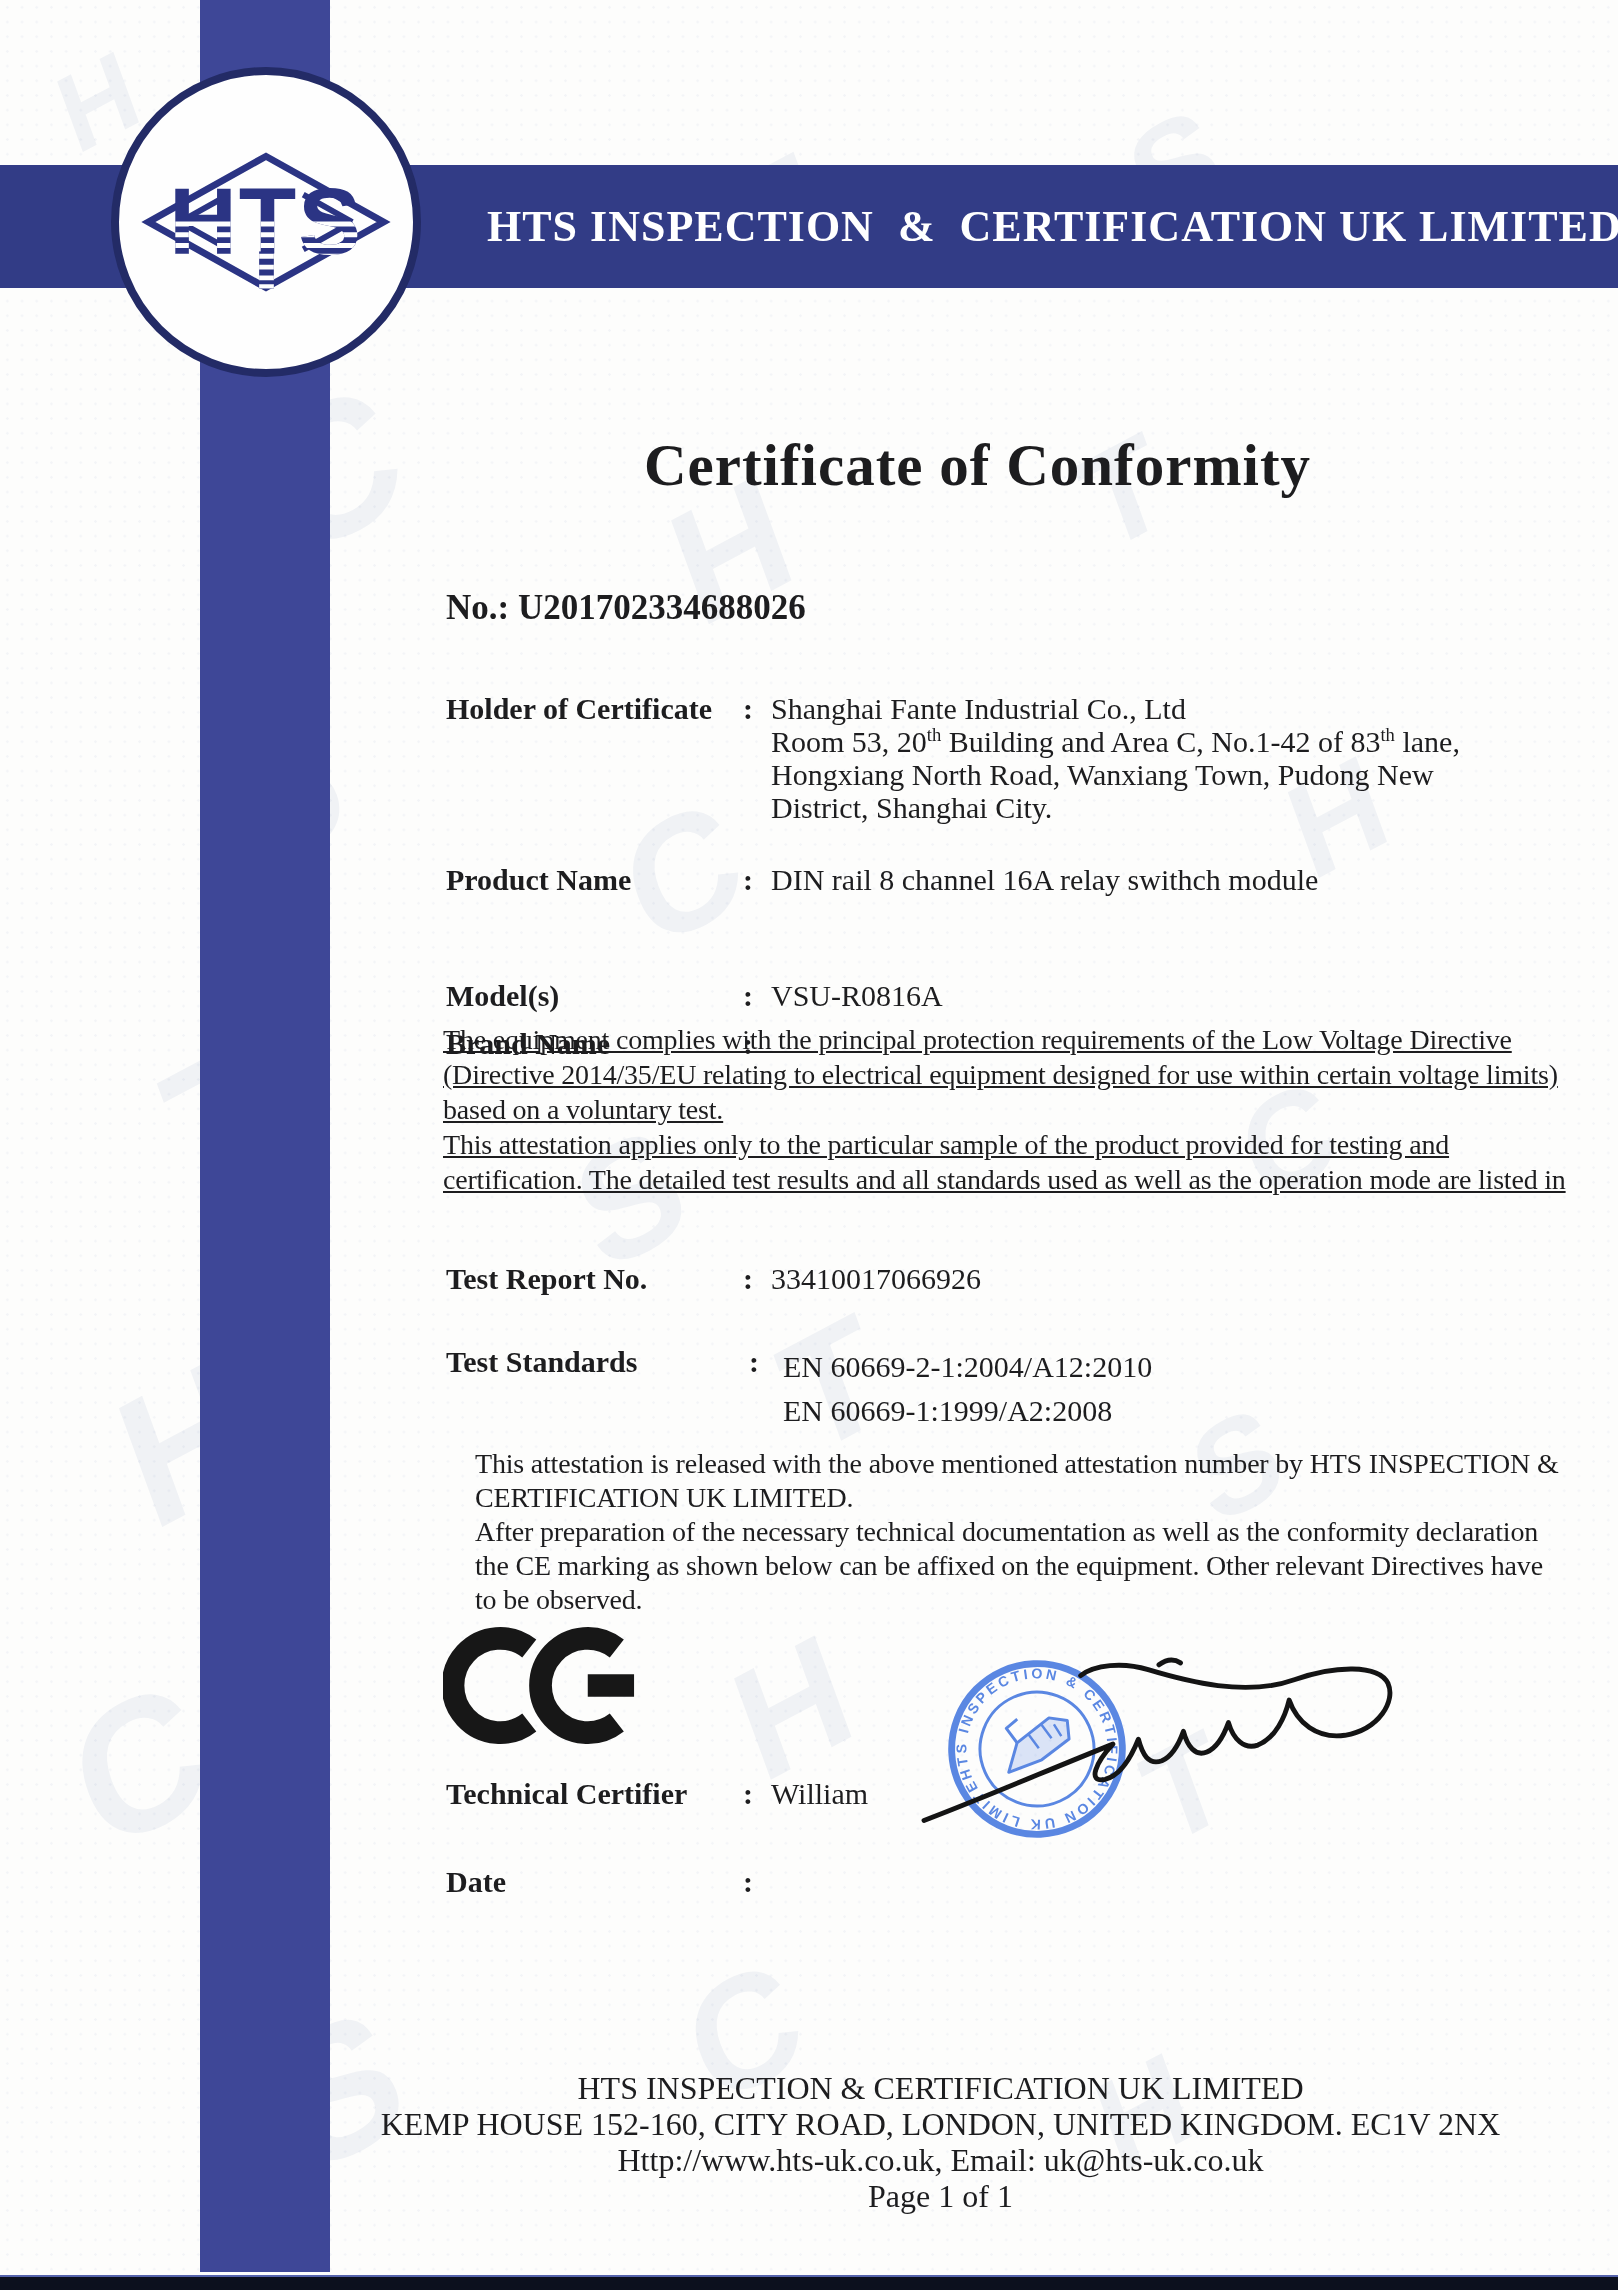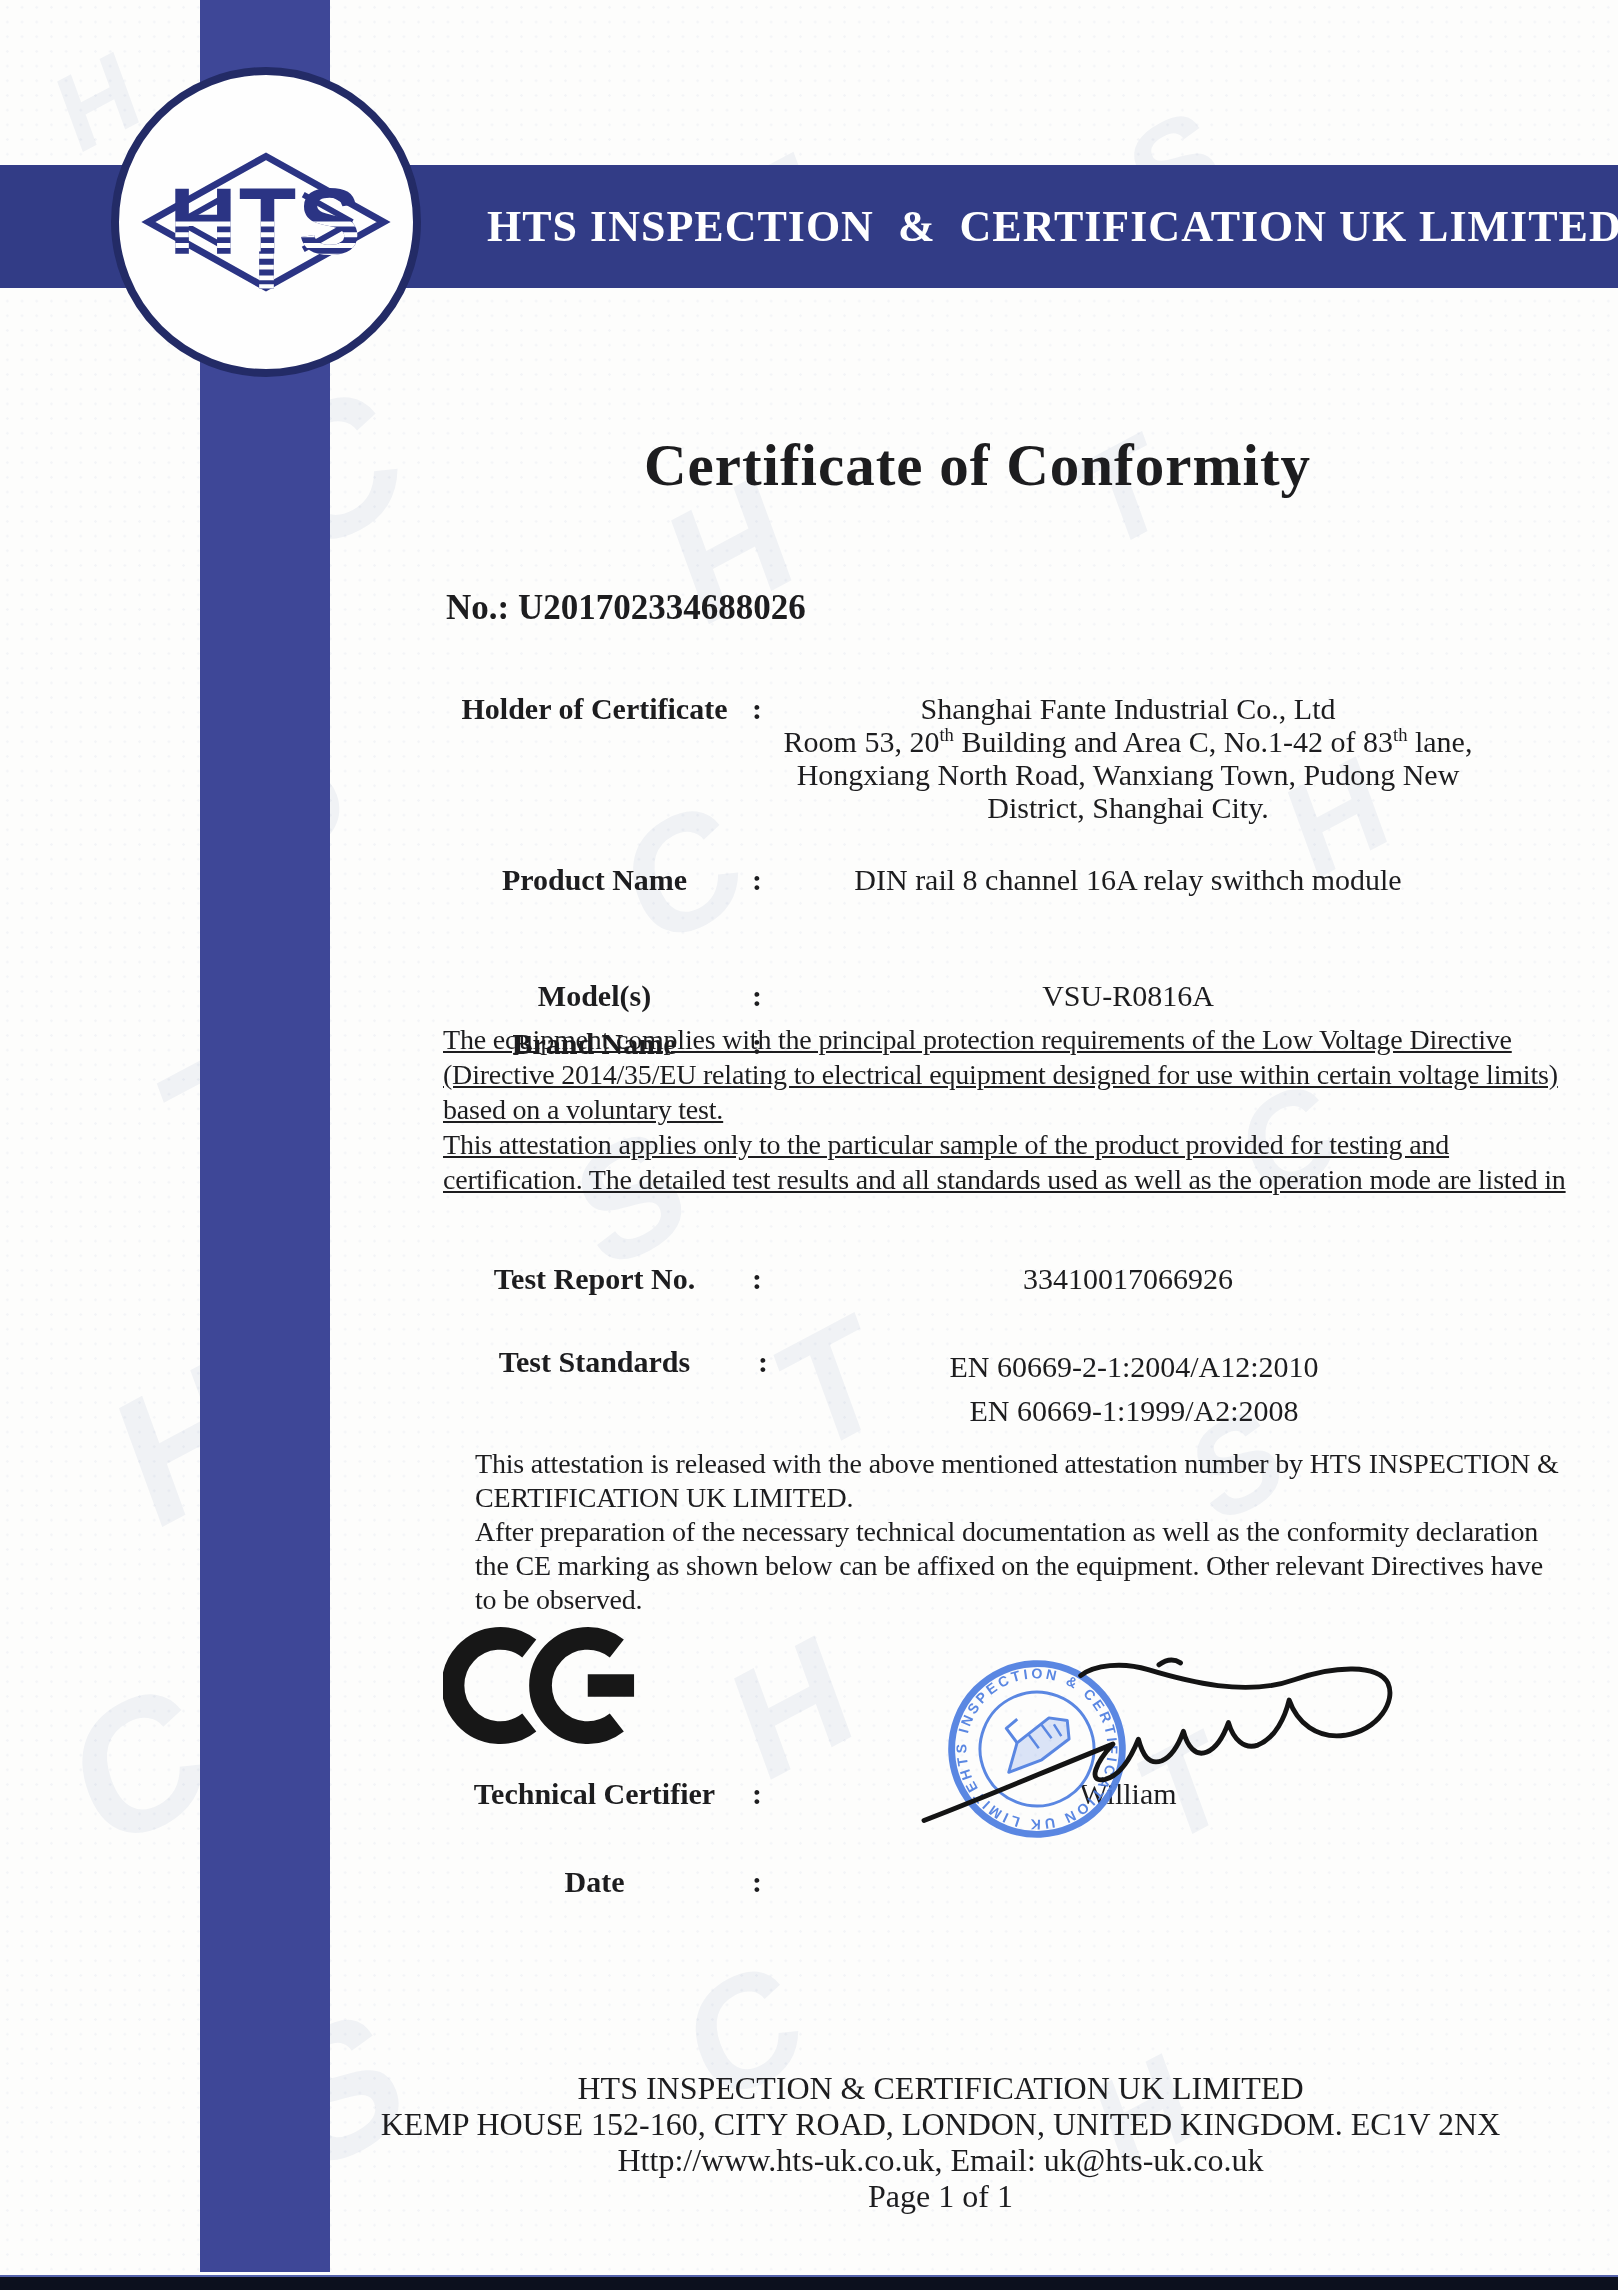--- a/index.html
+++ b/index.html
@@ -54,21 +54,21 @@
     margin:0;text-align:center;
     font-size:59px;font-weight:bold;letter-spacing:1px;
   }
   .cert-no{
     position:absolute;left:446px;top:588px;
     font-size:35px;font-weight:bold;
   }
   .row{
     position:absolute;left:446px;width:1039px;
     display:flex;align-items:flex-start;
-    font-size:30px;line-height:33px;text-align:center;
+    font-size:30px;line-height:33px;
   }
   .row .lbl{width:297px;font-weight:bold;white-space:nowrap;flex:none;}
   .row .col{width:28px;font-weight:bold;flex:none;}
   .row .val{flex:1;}
   .addr-line{white-space:nowrap;}
   sup.th{font-size:0.62em;vertical-align:super;line-height:0;}
   .para{
     position:absolute;left:443px;width:1054px;
     font-size:28px;letter-spacing:-0.2px;
   }

